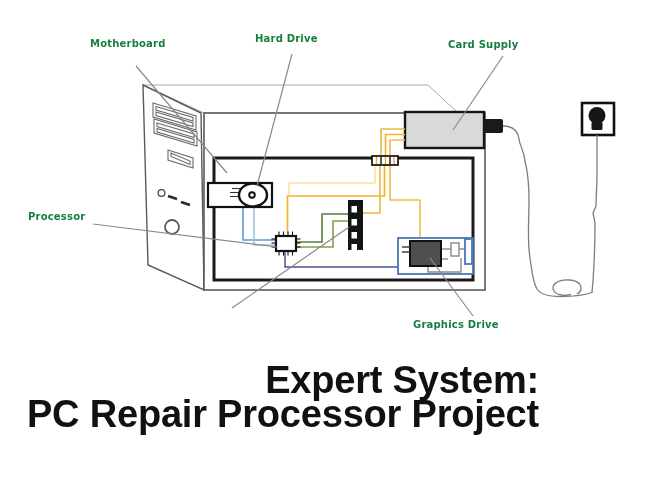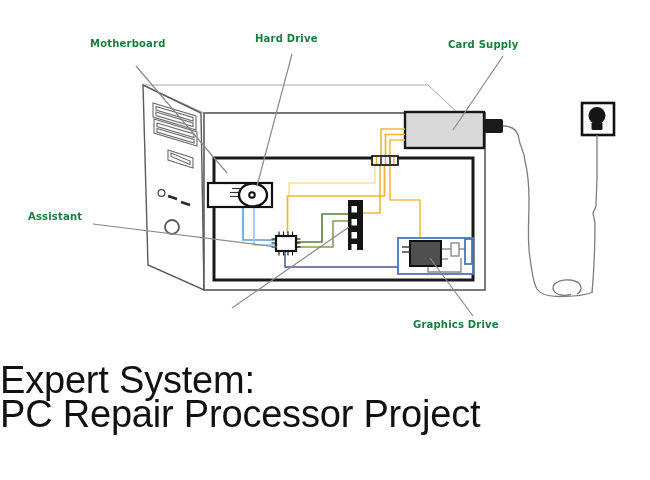--- a/index.html
+++ b/index.html
@@ -1,22 +1,22 @@
 <!DOCTYPE html>
 <html><head>
 <meta charset="utf-8">
 <style>
   html,body{margin:0;padding:0;background:#fff;}
   #page{position:relative;width:650px;height:480px;background:#ffffff;overflow:hidden;
         font-family:"DejaVu Sans",sans-serif;}
   #diagram{position:absolute;left:0;top:0;}
   .lbl{position:absolute;font-weight:bold;font-size:10px;color:#15803d;letter-spacing:.2px;white-space:nowrap;}
-  #title{position:absolute;left:0px;top:363px;width:526px;text-align:left;
-         font-family:"Liberation Sans",sans-serif;font-weight:normal;font-size:38px;
-         line-height:34px;color:#111;letter-spacing:-0.2px;}
+  #title{position:absolute;left:0px;top:363px;width:526px;text-align:right;
+         font-family:"Liberation Sans",sans-serif;font-weight:bold;font-size:38px;
+         line-height:34px;color:#111;letter-spacing:-0.2px;padding-left:13px;}
 </style>
 </head>
 <body>
 
 <div id="page">
 
   <svg id="diagram" width="650" height="480" viewBox="0 0 650 480">
 
     <g>
       <path d="M143,85 L428,85 L458,113 L204,113 Z" fill="#ffffff" stroke="#a8a8a8" stroke-width="1"></path>
@@ -149,20 +149,20 @@
       <line x1="503" y1="56" x2="453" y2="130"></line>
       <line x1="93" y1="224" x2="277" y2="247"></line>
       <line x1="232" y1="308" x2="349" y2="227"></line>
       <line x1="473" y1="316" x2="430" y2="258"></line>
     </g>
   </svg>
 
   <div class="lbl" style="left:90px;top:38px">Motherboard</div>
   <div class="lbl" style="left:255px;top:33px">Hard Drive</div>
   <div class="lbl" style="left:448px;top:39px">Card Supply</div>
-  <div class="lbl" style="left:28px;top:211px">Assistant</div>
+  <div class="lbl" style="left:28px;top:211px">Processor</div>
   <div class="lbl" style="left:413px;top:319px">Graphics Drive</div>
 
   <div id="title">
     <div>Expert System:</div>
     <div>PC Repair Processor Project</div>
   </div>
 </div>
 
 </body></html>

